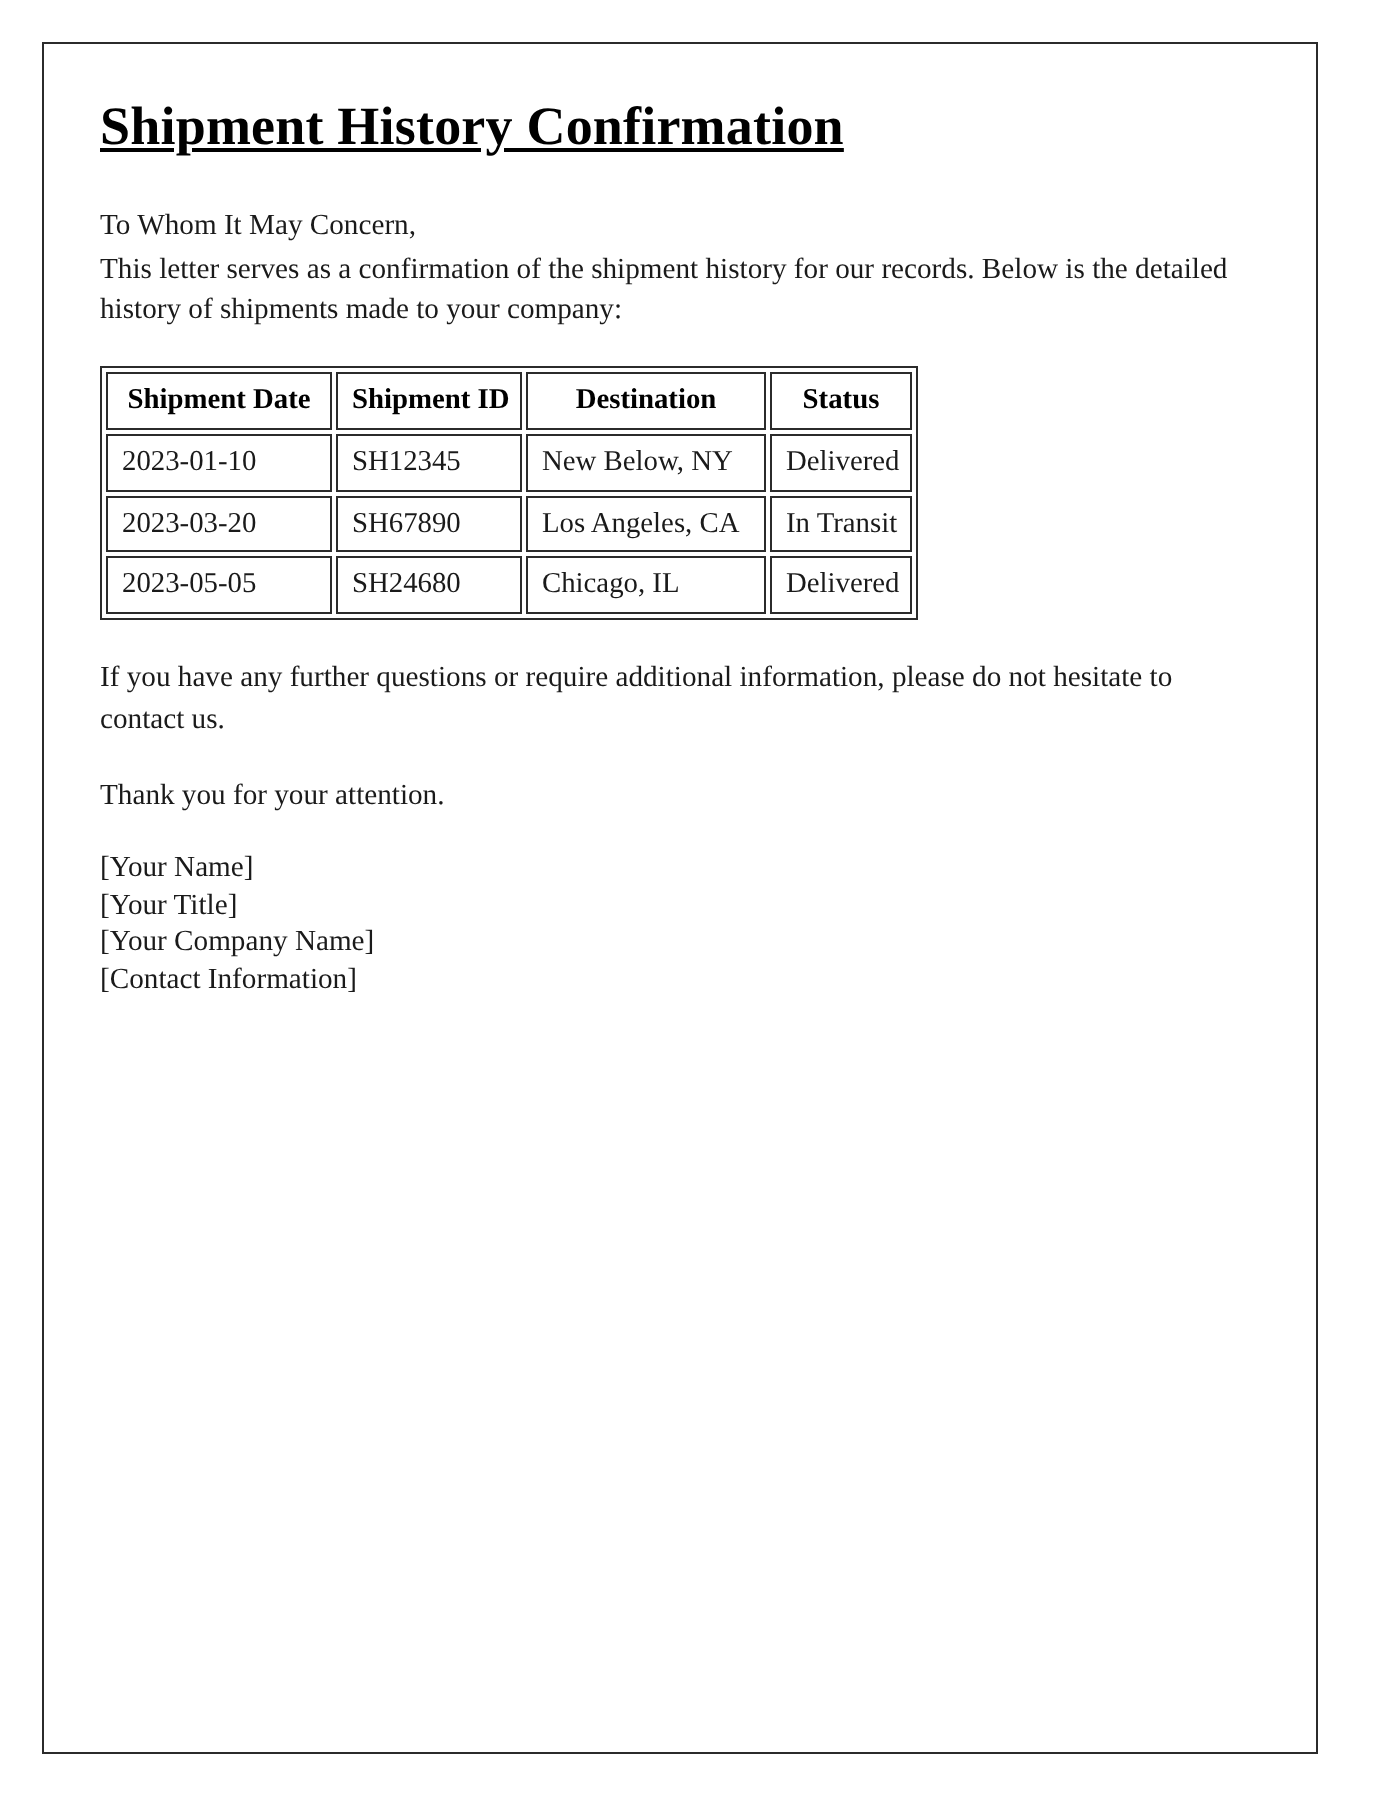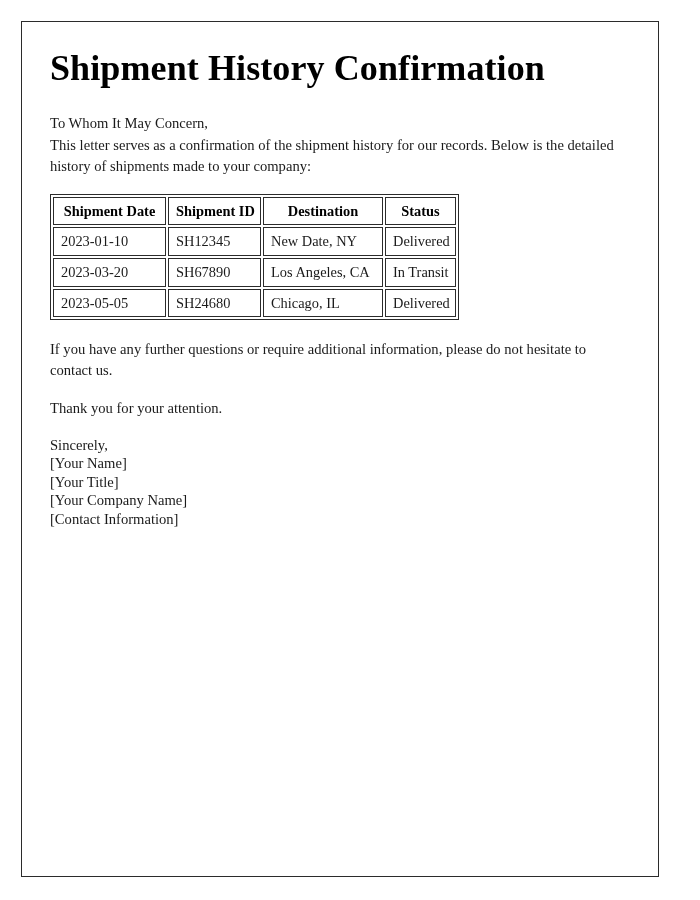--- a/index.html
+++ b/index.html
@@ -26,26 +26,27 @@
     background: #ffffff;
     box-sizing: border-box;
   }
 
   .page-inner {
     padding: 26px 28px 0 28px;
   }
 
   
   .doc-title {
-    font-size: 36px;
+    font-size: 27px;
     font-weight: bold;
     letter-spacing: 0.1px;
     margin: 0 0 24px 0;
     line-height: 1.15;
     color: #000000;
+    text-decoration: underline;
   }
 
   
   .para {
     font-size: 14.6px;
     line-height: 1.42;
     margin: 0 0 17px 0;
     color: #1a1a1a;
     max-width: 575px;
   }
@@ -131,21 +132,21 @@
             <th>Shipment Date</th>
             <th>Shipment ID</th>
             <th>Destination</th>
             <th>Status</th>
           </tr>
         </thead>
         <tbody>
           <tr>
             <td>2023-01-10</td>
             <td>SH12345</td>
-            <td>New Date, NY</td>
+            <td>New Below, NY</td>
             <td>Delivered</td>
           </tr>
           <tr>
             <td>2023-03-20</td>
             <td>SH67890</td>
             <td>Los Angeles, CA</td>
             <td>In Transit</td>
           </tr>
           <tr>
             <td>2023-05-05</td>
@@ -155,21 +156,20 @@
           </tr>
         </tbody>
       </table>
     </div>
 
     <p class="para">If you have any further questions or require additional information, please do not hesitate to contact us.</p>
 
     <p class="para">Thank you for your attention.</p>
 
     <div class="signature">
-      <span class="sig-line">Sincerely,</span>
       <span class="sig-line">[Your Name]</span>
       <span class="sig-line">[Your Title]</span>
       <span class="sig-line">[Your Company Name]</span>
       <span class="sig-line">[Contact Information]</span>
     </div>
 
   </div>
 </div>
 
 </body></html>

